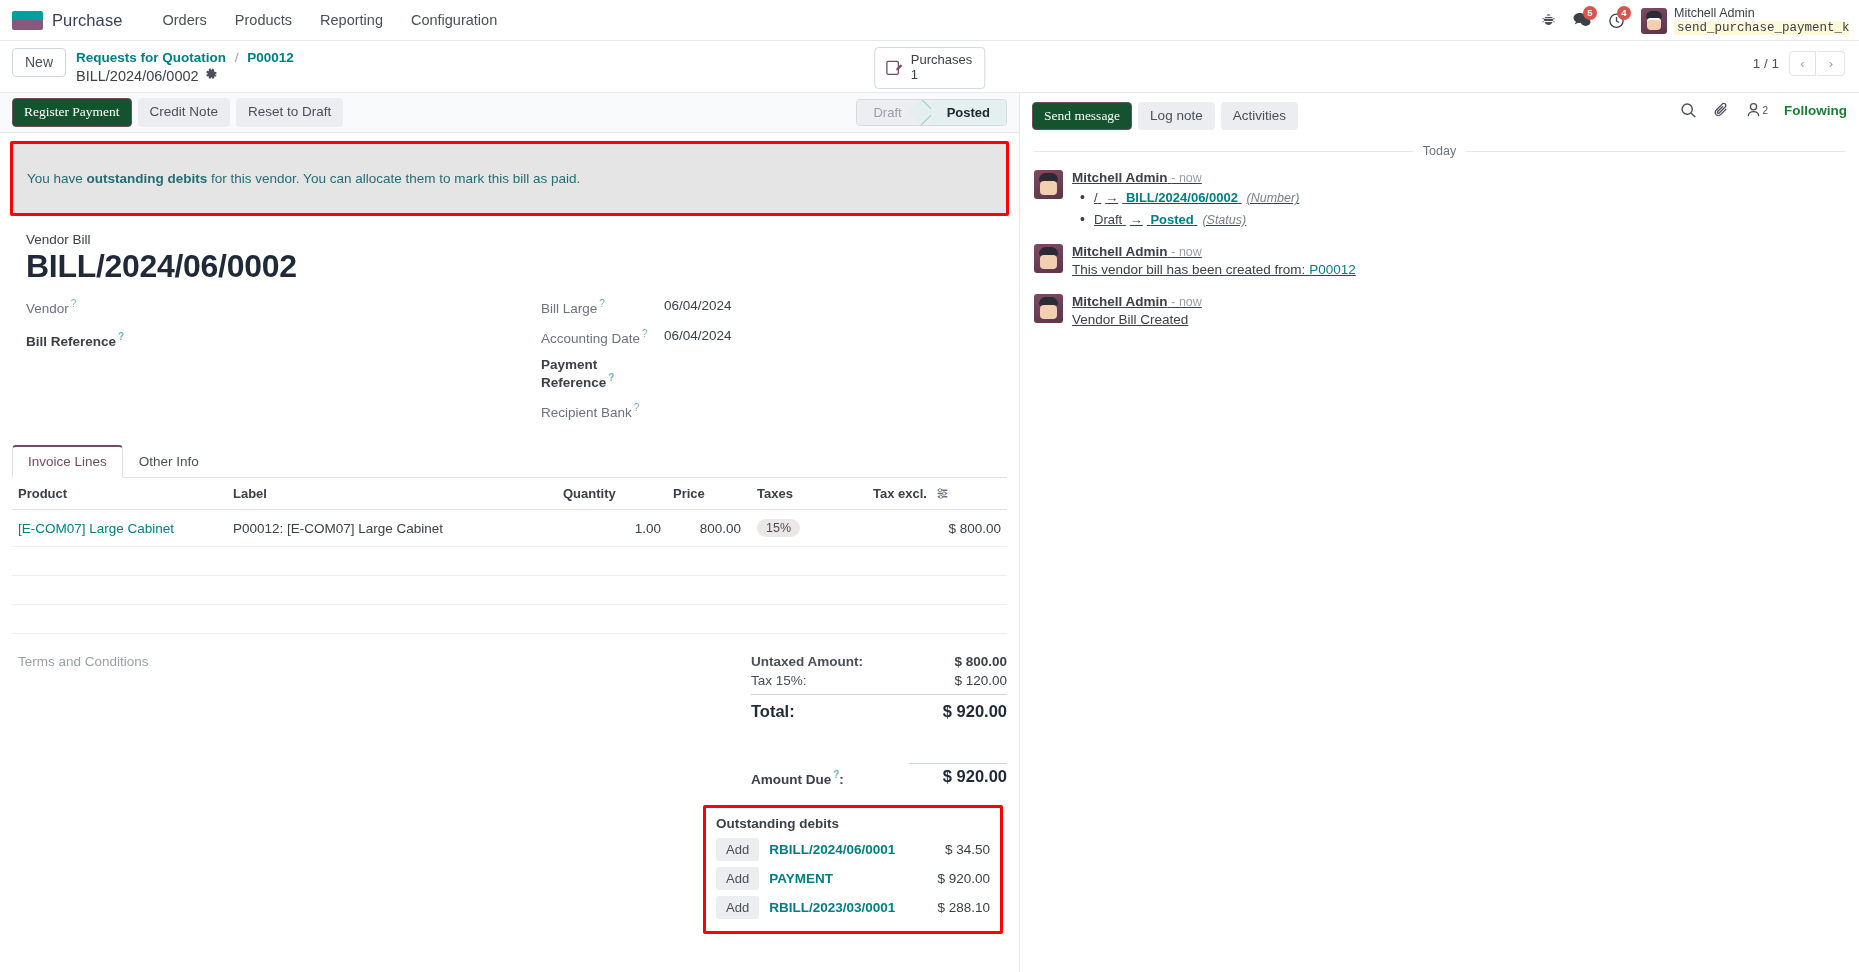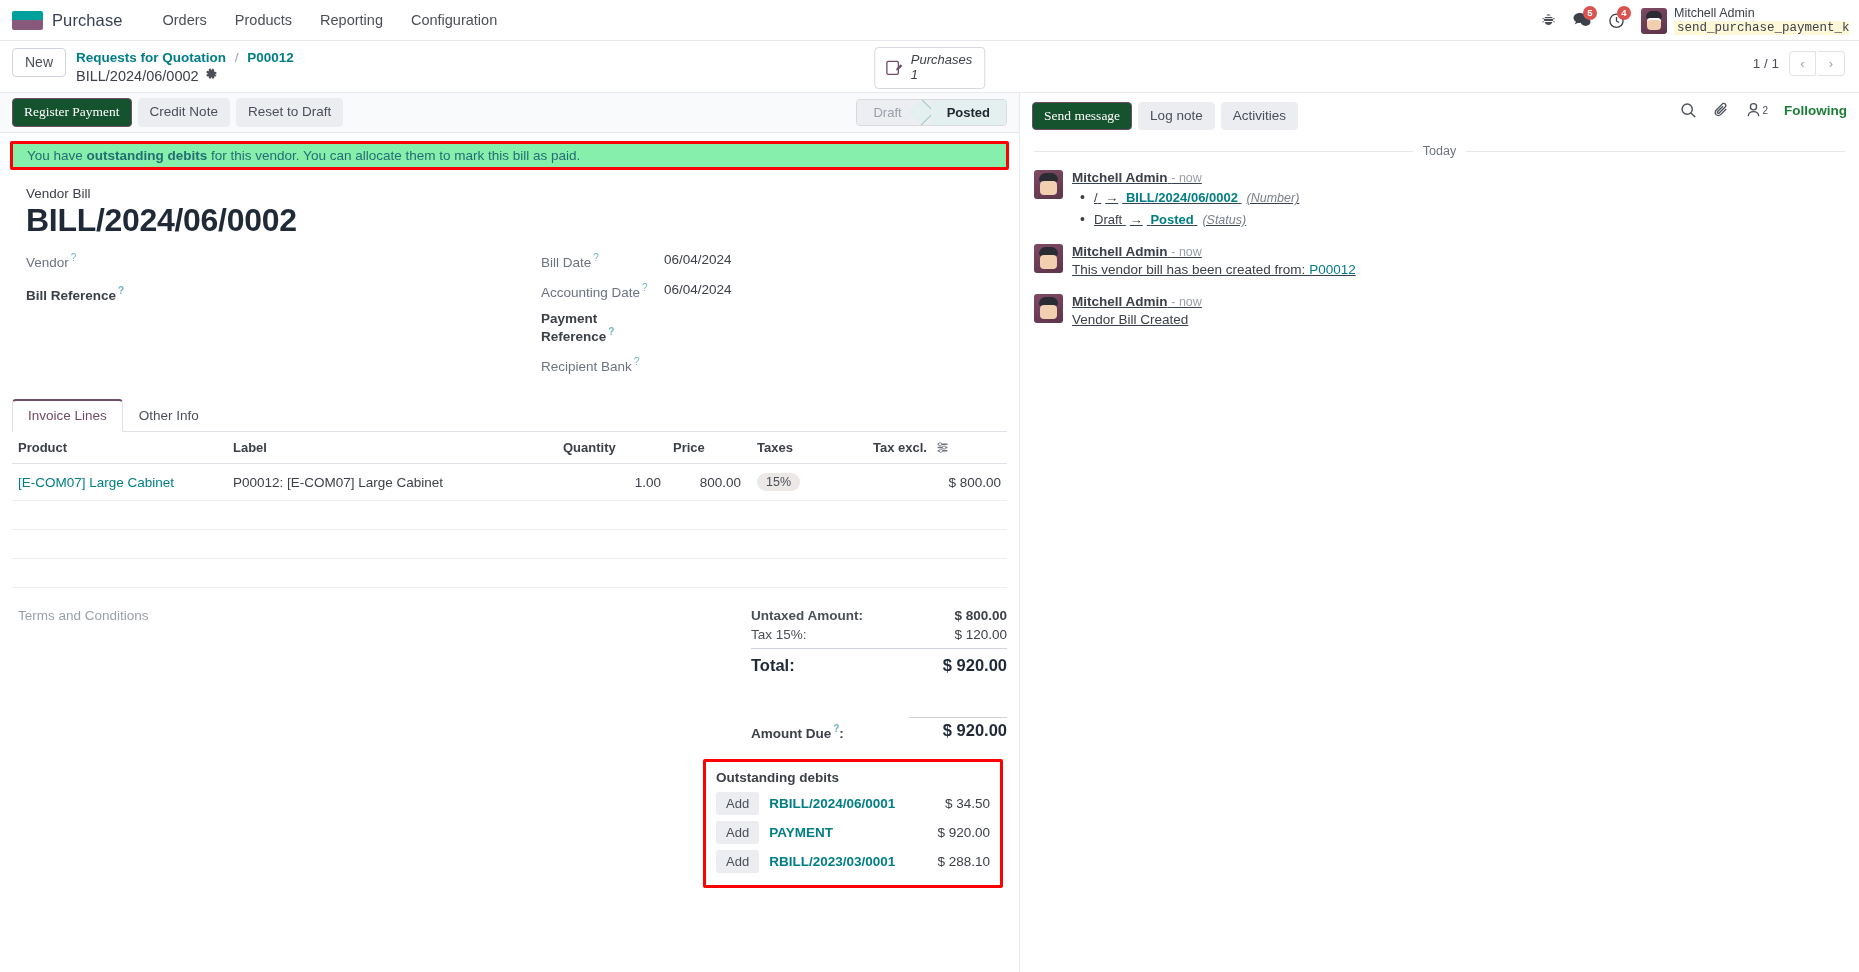--- a/index.html
+++ b/index.html
@@ -98,21 +98,20 @@
   .bc-row2 { font-size: 14.5px; color: #3c4049; display: flex; align-items: center; gap: 6px; }
   .gear-ico { color: #6b7280; font-size: 12.5px; cursor: pointer; }
 
   .smart-btn-area {
     position: absolute; left: 50%; transform: translateX(-50%); top: 6px;
   }
   .smart-btn {
     border: 1px solid #d6d9de; border-radius: 4px; background: #fff;
     padding: 5px 12px 5px 10px; display: flex; align-items: center; gap: 8px;
     cursor: pointer;
-    font-style: italic;
   }
   .smart-txt { line-height: 1.15; }
   .smart-label { font-size: 13px; color: #3c4049; font-weight: 400; }
   .smart-val { font-size: 13px; color: #3c4049; }
 
   .pager {
     position: absolute; right: 14px; top: 10px;
     display: flex; align-items: center; gap: 2px;
   }
   .pager-text { font-size: 13.5px; color: #4a4f59; margin-right: 8px; }
@@ -171,21 +170,21 @@
     width: 18px; height: 18px;
     border-top: 1px solid #9cc4c4; border-right: 1px solid #9cc4c4;
     background: #e4f0f0;
   }
 
   
   .alert-outline {
     margin: 8px 10px 0 10px; border: 3px solid #ff0000; border-radius: 2px;
   }
   .alert-box {
-    background: #86efac; padding: 4px 14px;
+    background: #e5e5e5; padding: 27px 14px;
     font-size: 13.5px; color: #236d73;
   }
   .alert-box b { font-weight: 700; color: #236d73; }
 
   
   .sheet { padding: 16px 26px 0 26px; }
   .sub-title { font-size: 13.5px; font-weight: 400; color: #3c4049; margin-bottom: 2px; }
   .doc-title {
     font-size: 32px; font-weight: 700; color: #1f2937;
     letter-spacing: -.3px; margin-bottom: 13px; line-height: 1.1;
@@ -453,21 +452,21 @@
             <div class="flabel darkl">
               <span>Bill Reference</span><span class="qm">?</span>
             </div>
             <div class="fval"></div>
           </div>
         </div>
 
         <div class="col-right">
           <div class="frow frow-r">
             <div class="flabel">
-              <span>Bill Date</span><span class="qm">?</span>
+              <span>Bill Large</span><span class="qm">?</span>
             </div>
             <div class="fval">06/04/2024</div>
           </div>
           <div class="frow frow-r">
             <div class="flabel">
               <span>Accounting Date</span><span class="qm">?</span>
             </div>
             <div class="fval">06/04/2024</div>
           </div>
           <div class="frow frow-r">

